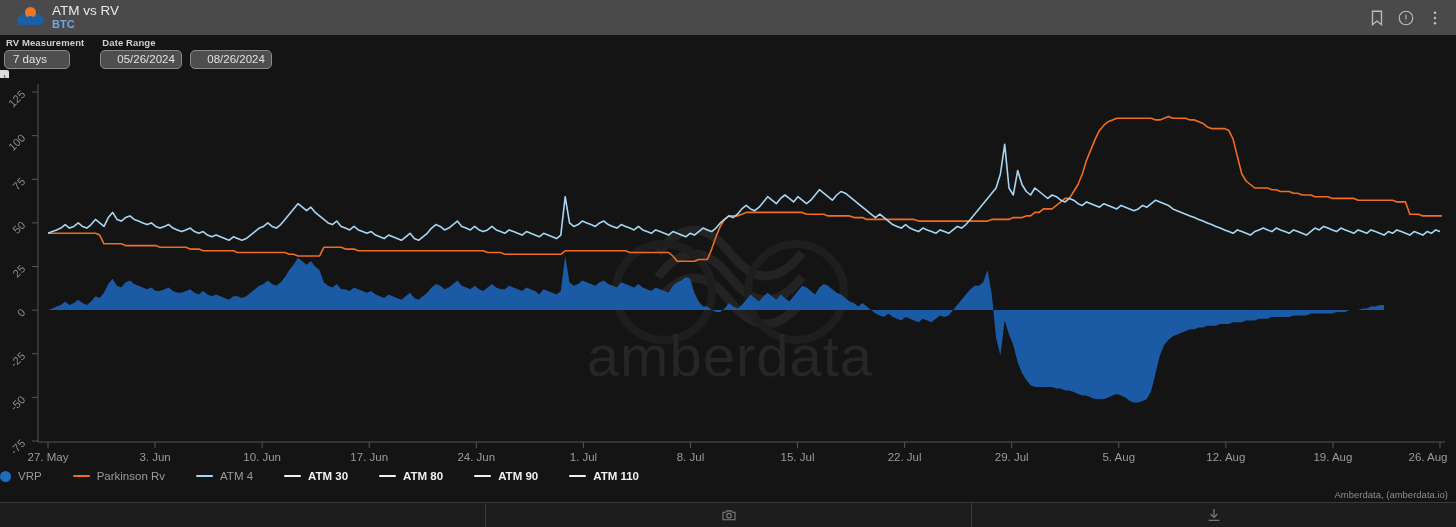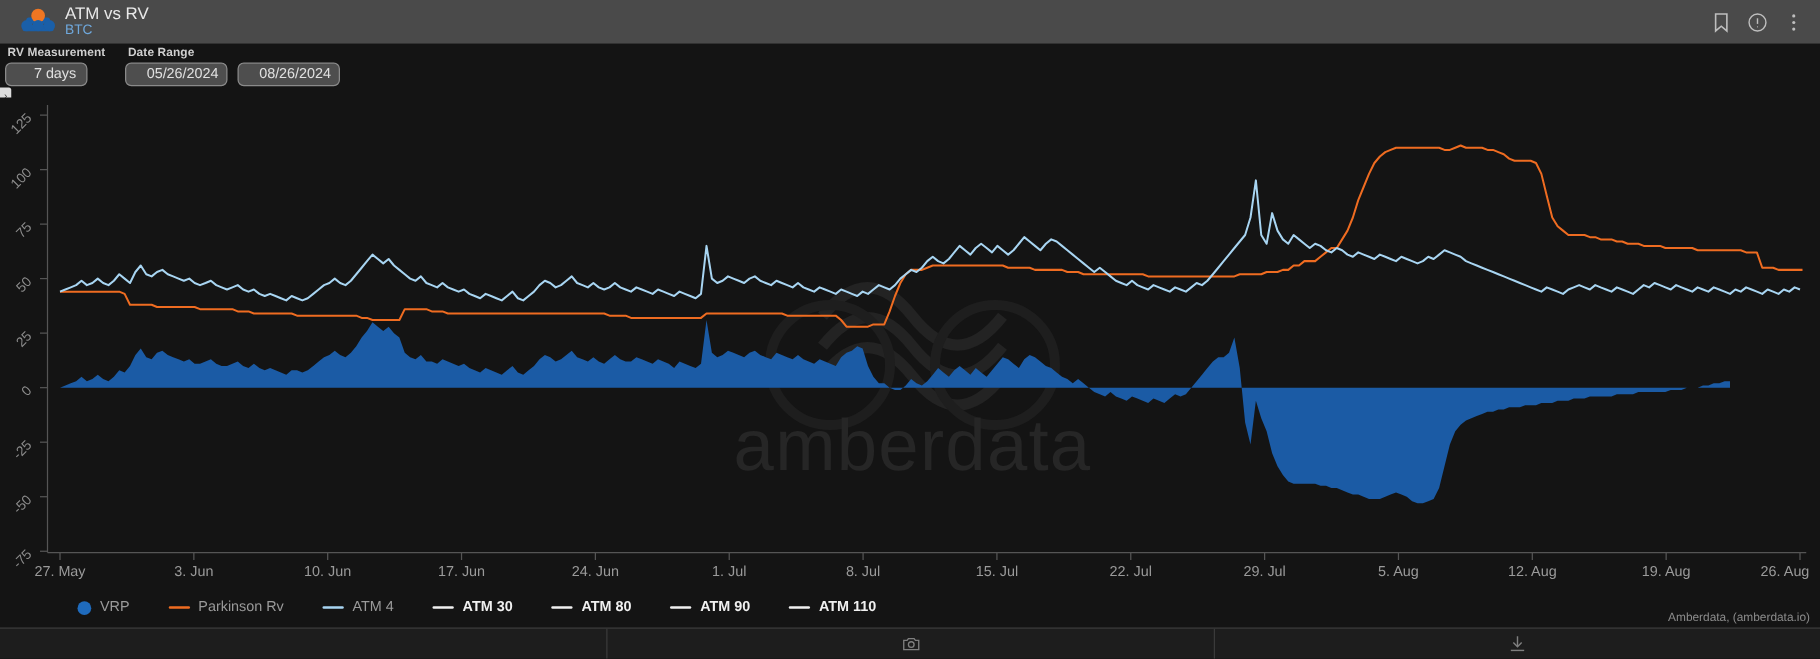--- a/index.html
+++ b/index.html
@@ -32,21 +32,21 @@
   .logo-mark .dot { position: absolute; border-radius: 50%; }
   .logo-mark .d1 { width: 11px; height: 11px; background: #ef7622; left: 9px; top: 2px; }
   .logo-mark .d2 { width: 9px;  height: 9px;  background: #1a5fa8; left: 1px;  top: 11px; }
   .logo-mark .d3 { width: 9px;  height: 9px;  background: #1a5fa8; left: 10px; top: 11px; }
   .logo-mark .d4 { width: 9px;  height: 9px;  background: #1a5fa8; left: 19px; top: 11px; }
   .logo-mark .bar { position: absolute; left: 2px; top: 15px; width: 25px; height: 5px; background: #1a5fa8; border-radius: 2px; }
   .logo-mark .link { position: absolute; left: 5px; top: 9px; width: 19px; height: 5px; background: #1a5fa8; border-radius: 2px; }
 
   .title-texts { display: flex; flex-direction: column; justify-content: center; line-height: 1.08; }
   .title-main { color: #e9e9e9; font-size: 13.5px; }
-  .title-sub  { color: #6fa8dc; font-size: 11px; font-weight: normal; }
+  .title-sub  { color: #6fa8dc; font-size: 11px; font-weight: bold; }
 
   .titlebar-actions {
     margin-left: auto; display: flex; align-items: center; gap: 11px;
     padding-right: 6px;
   }
   .tb-icon { width: 18px; height: 18px; opacity: .82; display: block; }
   .tb-icon svg { display: block; }
 
   
   .controls {
@@ -54,21 +54,21 @@
     width: 1456px; height: 36px;
     background: #141414;
     display: flex; align-items: flex-end; gap: 16px;
     padding: 0 0 2px 4px;
   }
   .ctrl-group { display: flex; flex-direction: column; }
   .ctrl-label {
     color: #cfcfcf; font-size: 9.5px; font-weight: bold;
     margin: 0 0 2px 2px; letter-spacing: .1px;
   }
-  .ctrl-row { display: flex; gap: 8px; text-align: right; }
+  .ctrl-row { display: flex; gap: 8px; }
   .ctrl-field {
     background: #4e4e4e;
     border: 1px solid #8a8a8a;
     border-radius: 5px;
     color: #e0e0e0;
     font-size: 11.5px;
     height: 19px; line-height: 17px;
     padding: 0 8px;
     min-width: 60px;
   }
@@ -101,22 +101,22 @@
   }
   .xtick-label {
     fill: #9a9a9a; font-size: 11.5px; font-family: "Liberation Sans", sans-serif;
     text-anchor: middle;
   }
 
   
   .legend {
     position: absolute; left: 0; top: 470px;
     width: 1456px; height: 22px;
-    display: flex; align-items: flex-end;
-    padding-left: 62px; gap: 31px;
+    display: flex; align-items: flex-start;
+    gap: 31px;
   }
   .legend-item { display: flex; align-items: center; gap: 7px; }
   .legend-swatch-dot { width: 11px; height: 11px; border-radius: 50%; }
   .legend-swatch-line { width: 17px; height: 2.5px; border-radius: 1px; }
   .legend-label { font-size: 11.5px; color: #9a9a9a; }
   .legend-label.inactive { color: #f0f0f0; font-weight: bold; }
 
   .attribution {
     position: absolute; right: 8px; top: 489px;
     color: #8c8c8c; font-size: 9.5px;

